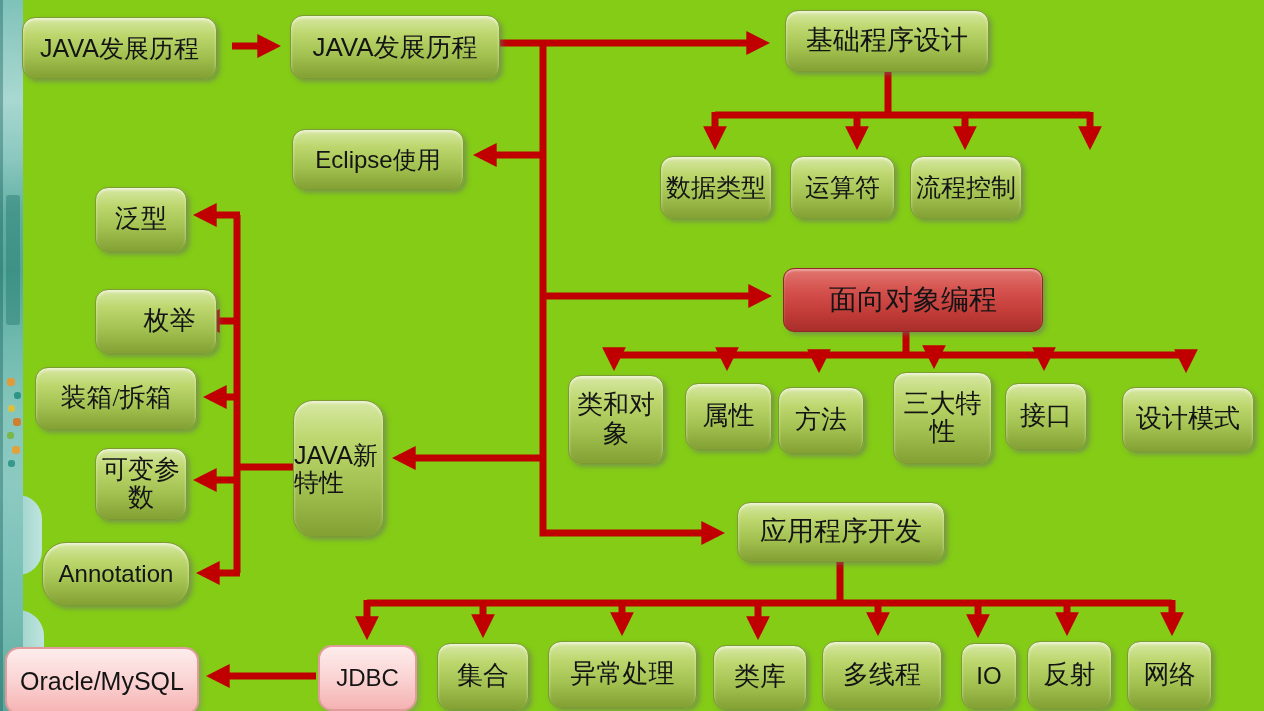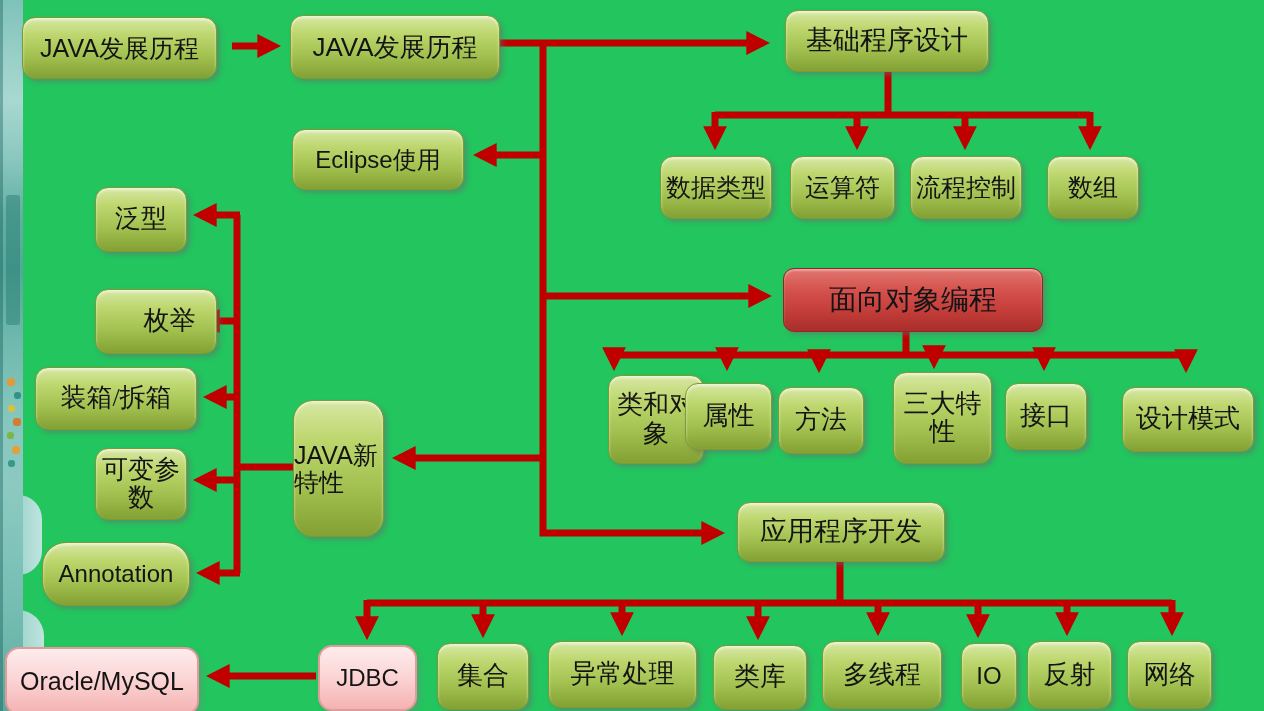--- a/index.html
+++ b/index.html
@@ -1,16 +1,16 @@
 <!DOCTYPE html>
 <html><head>
 <meta charset="utf-8">
 <style>
   html,body{margin:0;padding:0;background:#ffffff;}
-  #canvas{position:relative;width:1264px;height:711px;background:#22c55e;overflow:hidden;
+  #canvas{position:relative;width:1264px;height:711px;background:#84cc16;overflow:hidden;
           font-family:"Liberation Sans","DejaVu Sans",sans-serif;}
   
   #strip{position:absolute;left:0;top:0;width:20px;height:711px;z-index:1;
     background:linear-gradient(180deg,#7ec2ba 0%,#93ccc4 6%,#a8d8d1 14%,#8cc8c0 22%,#63b0a4 30%,#55a79a 38%,#6fb9ae 48%,#85c6bc 58%,#8ccac1 68%,#7fc3ba 78%,#72bab0 88%,#5ba99d 100%);
     border-left:3px solid rgba(10,80,80,0.35);}
   #strip .patch{position:absolute;border-radius:3px;}
   .blob{position:absolute;background:linear-gradient(90deg,#9ed4cc,#bfe4de);z-index:0;}
   
   .node{position:absolute;display:flex;align-items:center;justify-content:center;
         text-align:center;color:#141414;z-index:3;line-height:1.08;}
@@ -121,23 +121,20 @@
     </div>
   <div class="node green serif" style="left:660px;top:156px;width:110px;height:61px;font-size:25px;">
       <span>数据类型</span>
     </div>
   <div class="node green serif" style="left:790px;top:156px;width:103px;height:61px;font-size:25px;">
       <span>运算符</span>
     </div>
   <div class="node green serif" style="left:910px;top:156px;width:110px;height:61px;font-size:25px;">
       <span>流程控制</span>
     </div>
-  <div class="node green serif" style="left:1047px;top:156px;width:90px;height:61px;font-size:25px;">
-      <span>数组</span>
-    </div>
 
   <div class="node green serif" style="left:95px;top:187px;width:90px;height:63px;font-size:26px;">
       <span>泛型</span>
     </div>
   <div class="node green serif" style="left:95px;top:289px;width:93px;height:63px;font-size:26px;padding-left:27px;">
       <span>枚举</span>
     </div>
   <div class="node green serif" style="left:35px;top:367px;width:160px;height:61px;font-size:26px;">
       <span>装箱/拆箱</span>
     </div>
@@ -148,21 +145,21 @@
       <span>Annotation</span>
     </div>
 
   <div class="node green mixed left" style="left:293px;top:400px;width:89px;height:135px;font-size:25px;border-radius:20px;">
       <span>JAVA新特性</span>
     </div>
 
   <div class="node red serif" style="left:783px;top:268px;width:258px;height:62px;font-size:28px;">
       <span>面向对象编程</span>
     </div>
-  <div class="node green serif" style="left:568px;top:375px;width:94px;height:87px;font-size:26px;margin-left:40px;">
+  <div class="node green serif" style="left:568px;top:375px;width:94px;height:87px;font-size:26px;">
       <span>类和对象</span>
     </div>
   <div class="node green serif" style="left:685px;top:383px;width:85px;height:65px;font-size:26px;">
       <span>属性</span>
     </div>
   <div class="node green serif" style="left:778px;top:387px;width:84px;height:65px;font-size:26px;">
       <span>方法</span>
     </div>
   <div class="node green serif" style="left:885px;top:372px;width:97px;height:90px;font-size:26px;margin-left:8px;">
       <span>三大特性</span>

